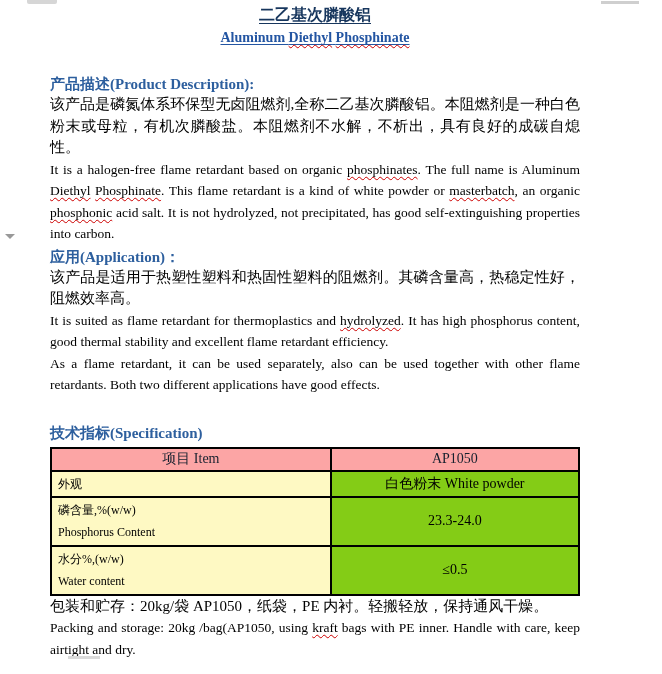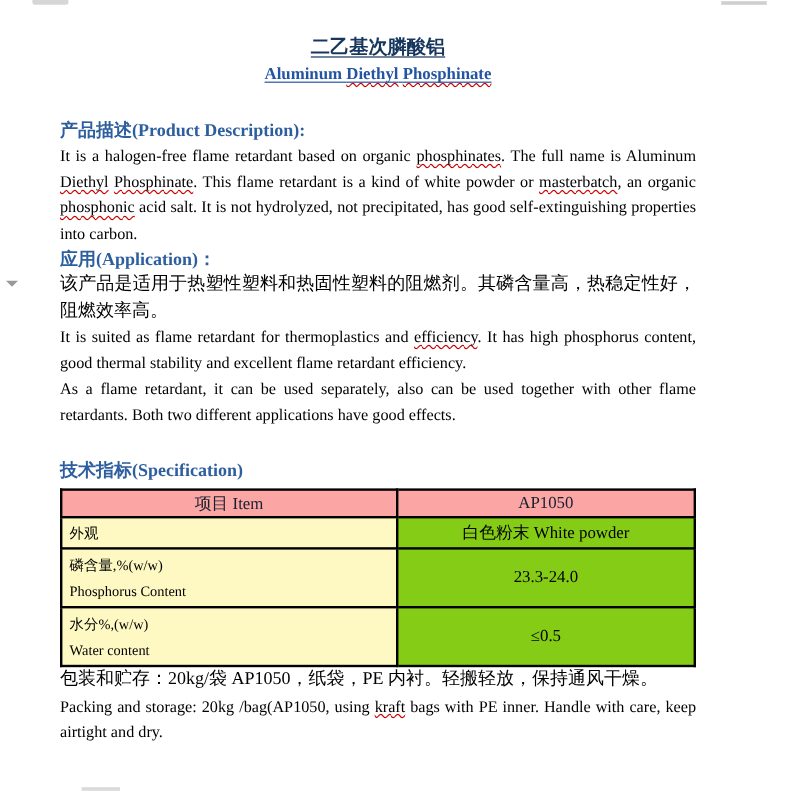--- a/index.html
+++ b/index.html
@@ -1,20 +1,20 @@
 <!DOCTYPE html>
 <html><head>
 <meta charset="utf-8">
 <style>
   html,body { margin:0; padding:0; }
   body {
     width:662px; height:674px; background:#ffffff; overflow:hidden; position:relative;
     font-family:"Liberation Serif","DejaVu Serif",serif; color:#000;
   }
-  .content { padding:3px 82px 0 50px;margin-top:25px; }
+  .content { padding:3px 82px 0 50px; }
 
   .title-cn {
     margin:2px 0 0; text-align:center; font-size:16px; line-height:20px; font-weight:bold;
     color:#17365D; text-decoration:underline; text-underline-offset:3px;
   }
   .title-en {
     margin:3px 0 0; text-align:center; font-size:14px; line-height:20px; font-weight:bold;
     color:#2355A2; text-decoration:underline; text-underline-offset:2px;
   }
   .cas { margin:3px 0 0; font-size:14px; line-height:20px; font-weight:bold; color:#17365D; }
@@ -69,25 +69,26 @@
 <div class="deco-topright"></div>
 <div class="collapse-arrow"></div>
 <div class="deco-bottomleft"></div>
 
 <div class="content">
 
   <h1 class="title-cn">二乙基次膦酸铝</h1>
   <h2 class="title-en"><span>Aluminum </span><span class="wavy">Diethyl</span><span> </span><span class="wavy">Phosphinate</span></h2>
 
   <p class="h h-desc">产品描述(Product Description):</p>
+  <p class="cn p-desc-cn">该产品是磷氮体系环保型无卤阻燃剂,全称二乙基次膦酸铝。本阻燃剂是一种白色粉末或母粒，有机次膦酸盐。本阻燃剂不水解，不析出，具有良好的成碳自熄性。</p>
   <p class="en"><span>It is a halogen-free flame retardant based on organic </span><span class="wavy">phosphinates</span><span>. The full name is Aluminum </span><span class="wavy">Diethyl</span><span> </span><span class="wavy">Phosphinate</span><span>. This flame retardant is a kind of white powder or </span><span class="wavy">masterbatch</span><span>, an organic </span><span class="wavy">phosphonic</span><span> acid salt. It is not hydrolyzed, not precipitated, has good self-extinguishing properties into carbon.</span></p>
 
   <p class="h h-app">应用(Application)：</p>
   <p class="cn p-app-cn1">该产品是适用于热塑性塑料和热固性塑料的阻燃剂。其磷含量高，热稳定性好，阻燃效率高。</p>
-  <p class="en"><span>It is suited as flame retardant for thermoplastics and </span><span class="wavy">efficiency</span><span>. It has high phosphorus content, good thermal stability and excellent flame retardant efficiency.</span></p>
+  <p class="en"><span>It is suited as flame retardant for thermoplastics and </span><span class="wavy">hydrolyzed</span><span>. It has high phosphorus content, good thermal stability and excellent flame retardant efficiency.</span></p>
   <p class="en">As a flame retardant, it can be used separately, also can be used together with other flame retardants. Both two different applications have good effects.</p>
 
   <p class="h h-spec">技术指标(Specification)</p>
 
   <table class="spec">
     <colgroup>
         <col class="col-item">
         <col class="col-val">
       </colgroup>
     <tbody>

